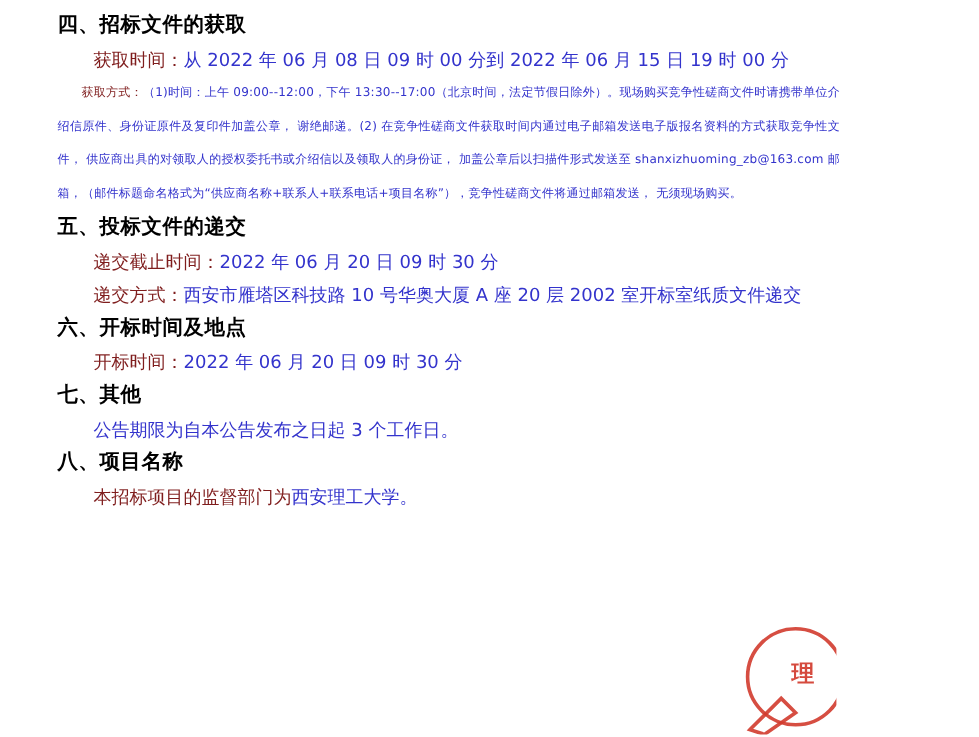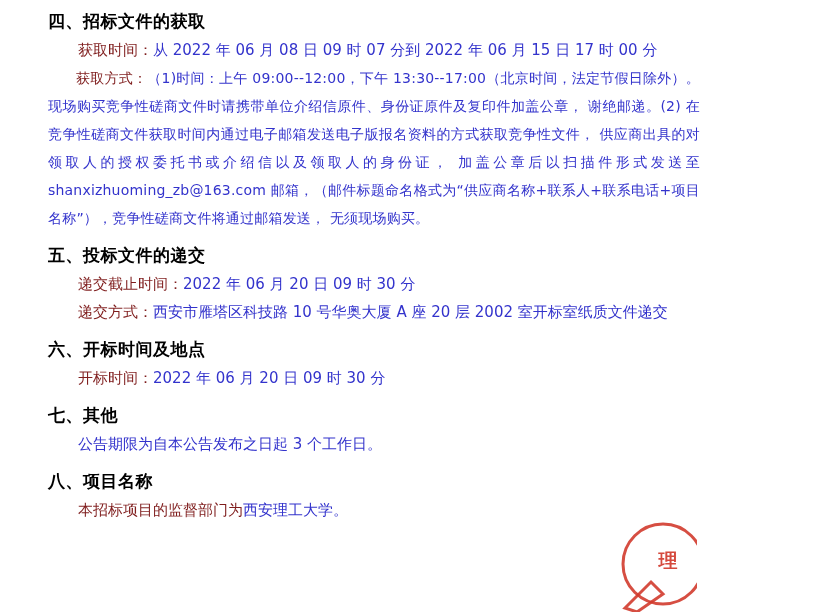--- a/index.html
+++ b/index.html
@@ -33,28 +33,28 @@
     font-family: "DejaVu Sans", "Liberation Sans", sans-serif;
     font-size: 17px;
     font-weight: bold;
     color: #000000;
     margin: 0;
     padding: 0;
     line-height: 26px;
     letter-spacing: 0.5px;
   }
   .section-title-wrap {
-    margin-top: 10px;
+    margin-top: 0;
     margin-bottom: 2px;
   }
   .first .section-title-wrap { margin-top: 0; }
   p.para {
     margin: 0;
     padding: 0;
-    font-size: 14px;
+    font-size: 10px;
     line-height: 28px;
     color: #3333cc;
     text-align: justify;
     text-justify: inter-ideograph;
     letter-spacing: 0.2px;
   }
   p.para.indent2 { text-indent: 2em; }
   .lbl-black { color: #7f1d1d; }
   .blue { color: #3333cc; }
   .line-row {
@@ -96,21 +96,21 @@
 <body>
 
 <div class="page">
   <div class="content">
 
     <div class="section first">
       <div class="section-title-wrap">
         <h2 class="section-title">四、招标文件的获取</h2>
       </div>
       <div class="line-row pad-left-1">
-        <span class="lbl-black">获取时间：</span><span class="blue">从 2022 年 06 月 08 日 09 时 07 分到 2022 年 06 月 15 日 17 时 00 分</span>
+        <span class="lbl-black">获取时间：</span><span class="blue">从 2022 年 06 月 08 日 09 时 00 分到 2022 年 06 月 15 日 19 时 00 分</span>
       </div>
       <p class="para indent2"><span class="lbl-black">获取方式：</span><span class="blue">（1)时间：上午 09:00--12:00，下午 13:30--17:00（北京时间，法定节假日除外）。现场购买竞争性磋商文件时请携带单位介绍信原件、身份证原件及复印件加盖公章， 谢绝邮递。(2) 在竞争性磋商文件获取时间内通过电子邮箱发送电子版报名资料的方式获取竞争性文件， 供应商出具的对领取人的授权委托书或介绍信以及领取人的身份证， 加盖公章后以扫描件形式发送至 shanxizhuoming_zb@163.com 邮箱，（邮件标题命名格式为“供应商名称+联系人+联系电话+项目名称”），竞争性磋商文件将通过邮箱发送， 无须现场购买。</span></p>
     </div>
 
     <div class="section">
       <div class="section-title-wrap">
         <h2 class="section-title">五、投标文件的递交</h2>
       </div>
       <div class="line-row pad-left-1">
         <span class="lbl-black">递交截止时间：</span><span class="blue">2022 年 06 月 20 日 09 时 30 分</span>

